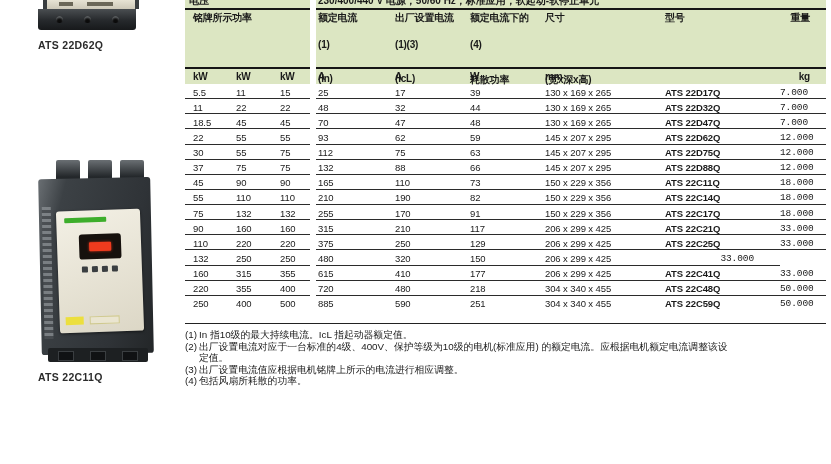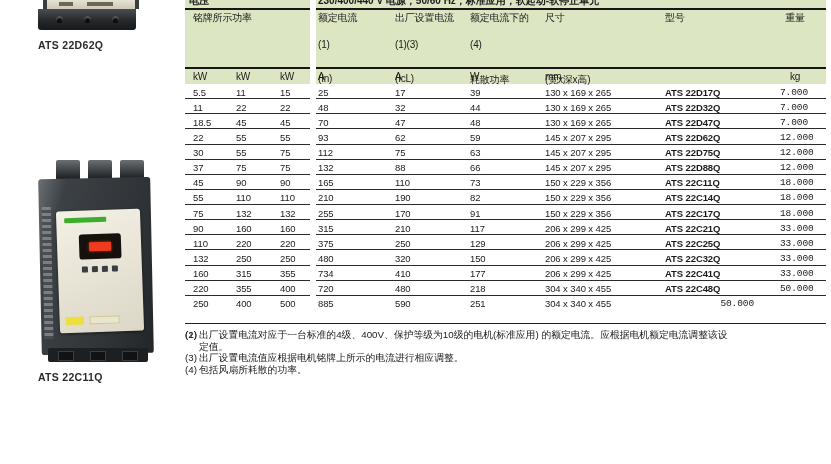--- a/index.html
+++ b/index.html
@@ -49,24 +49,24 @@
   .gl{left:0;width:125px;}
   .gr{left:131px;width:510px;}
   .rule{position:absolute;height:2px;background:#161616;}
   .rl{left:0;width:125px;}
   .rr{left:131px;width:510px;}
   .clip{position:absolute;top:0;height:8px;overflow:hidden;font-size:10px;font-weight:700;white-space:nowrap;}
   .clip span{display:block;margin-top:-6px;}
 
   .hgrid{position:absolute;left:0;width:641px;display:grid;
      grid-template-columns:43px 43px 39px 6px 77px 75px 75px 120px 117px 46px;}
-  .hc{font-size:10px;font-weight:400;letter-spacing:-.2px;white-space:nowrap;}
+  .hc{font-size:10px;font-weight:700;letter-spacing:-.2px;white-space:nowrap;}
   .pl8{padding-left:8px;}
   .pl2{padding-left:2px;}
-  .rt{text-align:center;padding-right:16px;}
+  .rt{text-align:right;padding-right:16px;}
   .span3{grid-column:1/4;}
 
   #tbody{position:absolute;left:0;top:84px;width:641px;}
   .trow{display:grid;grid-template-columns:43px 43px 39px 6px 77px 75px 75px 120px 117px 46px;
      height:15.13px;box-sizing:border-box;}
   .tc{font-size:9.5px;letter-spacing:-.1px;padding-top:2.5px;border-bottom:1px solid #2b2b2b;
      box-sizing:border-box;white-space:nowrap;}
   .trow.last .tc{border-bottom:none;}
   .tc.c-gap{border-bottom:none;}
   .tc.c-kw230{padding-left:8px;}
@@ -326,29 +326,28 @@
         </div>
         <div class="trow">
           <div class="tc c-kw230">132</div>
           <div class="tc c-kw400">250</div>
           <div class="tc c-kw440">250</div>
           <div class="tc c-gap"></div>
           <div class="tc c-in_a">480</div>
           <div class="tc c-icl_a">320</div>
           <div class="tc c-diss_w">150</div>
           <div class="tc c-dim_mm">206 x 299 x 425</div>
-          <div class="tc c-model">ATS 22C32Q</div>
           <div class="tc c-weight_kg">33.000</div>
         </div>
         <div class="trow">
           <div class="tc c-kw230">160</div>
           <div class="tc c-kw400">315</div>
           <div class="tc c-kw440">355</div>
           <div class="tc c-gap"></div>
-          <div class="tc c-in_a">734</div>
+          <div class="tc c-in_a">615</div>
           <div class="tc c-icl_a">410</div>
           <div class="tc c-diss_w">177</div>
           <div class="tc c-dim_mm">206 x 299 x 425</div>
           <div class="tc c-model">ATS 22C41Q</div>
           <div class="tc c-weight_kg">33.000</div>
         </div>
         <div class="trow">
           <div class="tc c-kw230">220</div>
           <div class="tc c-kw400">355</div>
           <div class="tc c-kw440">400</div>
@@ -362,25 +361,26 @@
         </div>
         <div class="trow last">
           <div class="tc c-kw230">250</div>
           <div class="tc c-kw400">400</div>
           <div class="tc c-kw440">500</div>
           <div class="tc c-gap"></div>
           <div class="tc c-in_a">885</div>
           <div class="tc c-icl_a">590</div>
           <div class="tc c-diss_w">251</div>
           <div class="tc c-dim_mm">304 x 340 x 455</div>
+          <div class="tc c-model">ATS 22C59Q</div>
           <div class="tc c-weight_kg">50.000</div>
         </div>
       </div>
 
     <div class="fnline"></div>
     <div class="fns" id="fns">
-        <div class="fn"><span class="mk">(1)</span></div>
+        <div class="fn"><span class="mk">(1)</span><span>In 指10级的最大持续电流。IcL 指起动器额定值。</span></div>
         <div class="fn"><span class="mk">(2)</span><span>出厂设置电流对应于一台标准的4级、400V、保护等级为10级的电机(标准应用) 的额定电流。应根据电机额定电流调整该设</span><div>定值。</div></div>
         <div class="fn"><span class="mk">(3)</span><span>出厂设置电流值应根据电机铭牌上所示的电流进行相应调整。</span></div>
         <div class="fn"><span class="mk">(4)</span><span>包括风扇所耗散的功率。</span></div>
       </div>
   </div>
 </div>
 
 </body></html>

